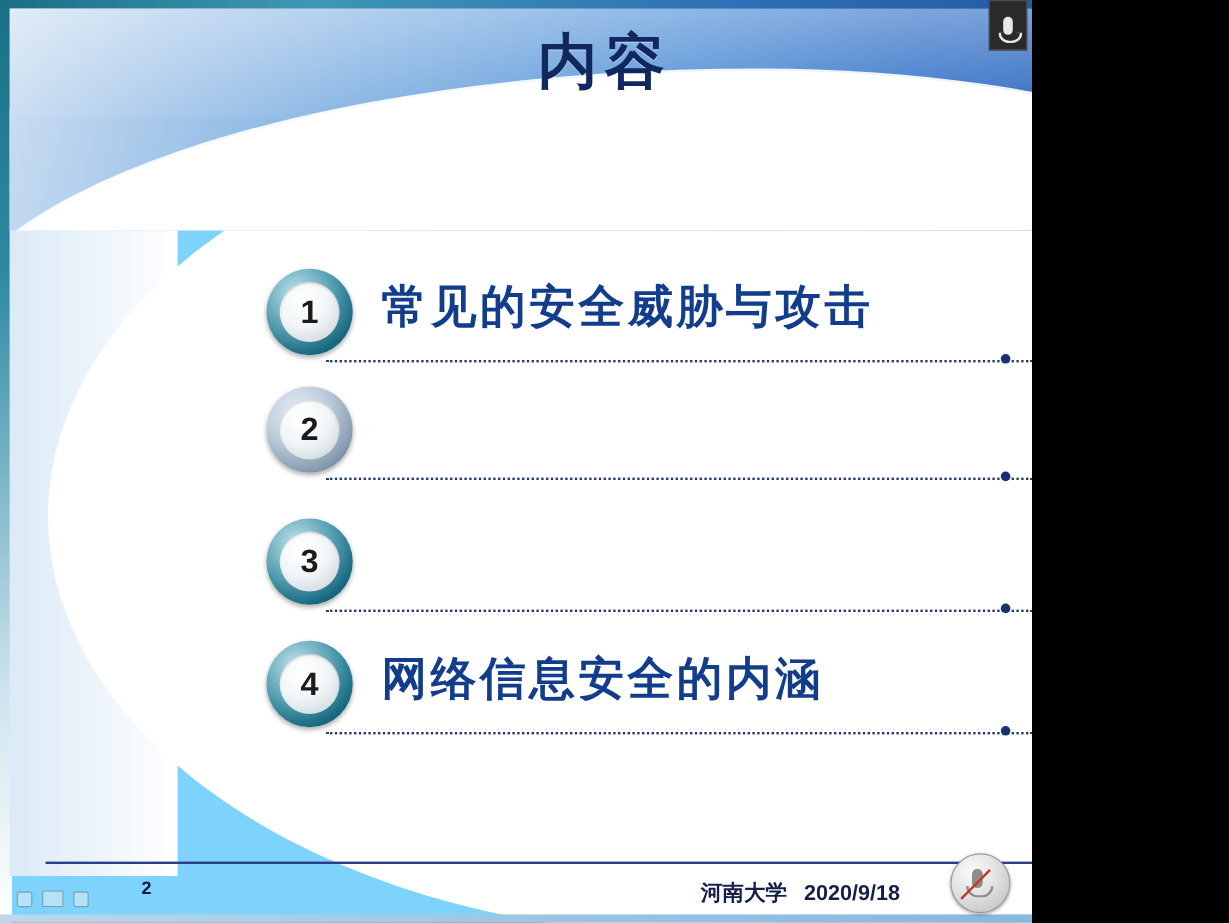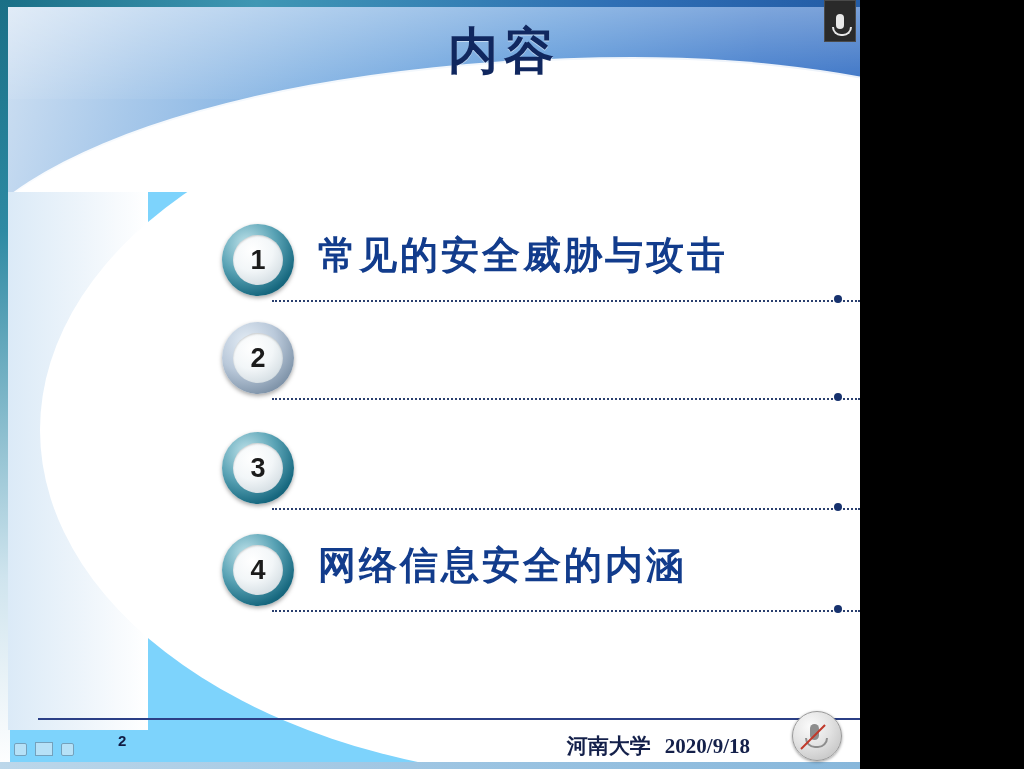--- a/index.html
+++ b/index.html
@@ -192,23 +192,23 @@
     color: #111a42;
     font-size: 15px;
     font-weight: bold;
     font-family: "Liberation Sans", sans-serif;
   }
   .footer-right {
     position: absolute;
     right: 110px;
     top: 732px;
     color: #14204a;
-    font-size: 21px;
-    font-weight: bold;
-    font-family: Liberation Serif, serif;
+    font-size: 18px;
+    font-weight: bold;
+    font-family: Liberation Sans, sans-serif;
     text-align: center;
   }
   .footer-right .org { margin-right: 14px; }
 
   
   .corner-glyphs {
     position: absolute;
     left: 14px;
     top: 742px;
     display: flex;

